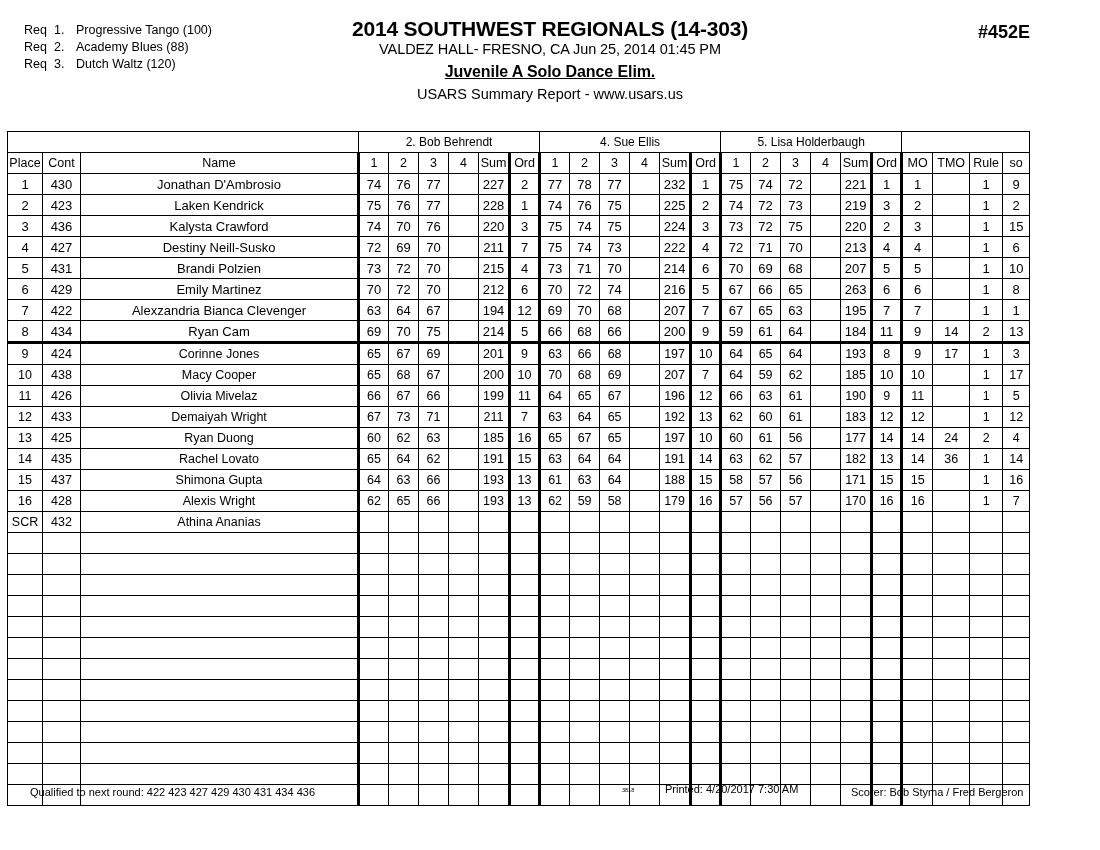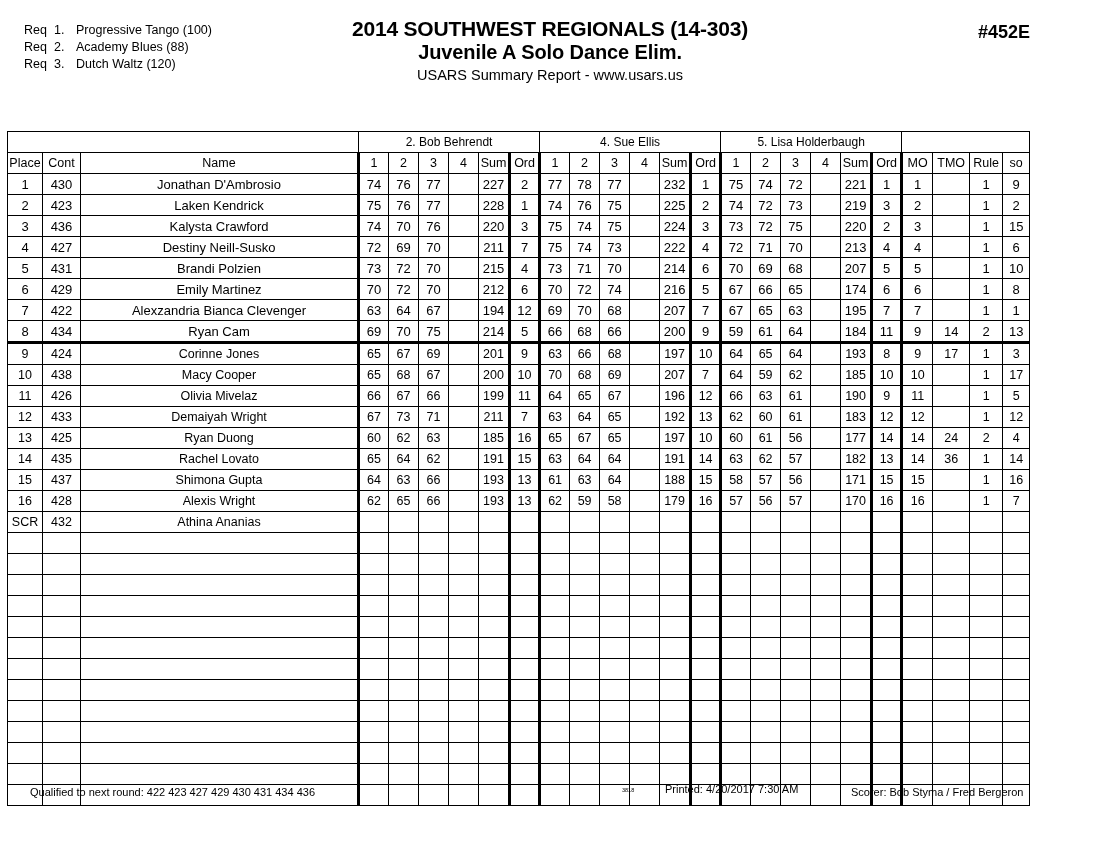--- a/index.html
+++ b/index.html
@@ -43,24 +43,25 @@
     font-weight: bold;
     letter-spacing: -0.2px;
     line-height: 22px;
   }
   #venue-line {
     font-size: 14.5px;
     line-height: 19px;
     letter-spacing: -0.1px;
   }
   #category-title {
-    font-size: 20px;
+    font-size: 16px;
     font-weight: bold;
     line-height: 25px;
     letter-spacing: -0.1px;
+    text-decoration: underline;
   }
   #report-line {
     font-size: 14.5px;
     line-height: 21px;
   }
   #event-code {
     position: absolute;
     right: 70px;
     top: 22px;
     font-size: 18px;
@@ -152,20 +153,21 @@
 <body>
 
 <div id="req-block">
     <div class="req-line"><span class="req-word">Req</span><span class="req-num">1.</span><span>Progressive Tango (100)</span></div>
     <div class="req-line"><span class="req-word">Req</span><span class="req-num">2.</span><span>Academy Blues (88)</span></div>
     <div class="req-line"><span class="req-word">Req</span><span class="req-num">3.</span><span>Dutch Waltz (120)</span></div>
   </div>
 
 <div id="header">
   <div id="event-title">2014 SOUTHWEST REGIONALS (14-303)</div>
+  <div id="venue-line">VALDEZ HALL- FRESNO, CA  Jun 25, 2014  01:45 PM</div>
   <div id="category-title">Juvenile A Solo Dance Elim.</div>
   <div id="report-line">USARS Summary Report - www.usars.us</div>
 </div>
 <div id="event-code">#452E</div>
 
 <table id="results-table">
   <colgroup>
     <col style="width:35px">
       <col style="width:38px">
       <col style="width:278px">
@@ -375,21 +377,21 @@
         <td class="num sep-left">70</td>
         <td class="num">72</td>
         <td class="num">74</td>
         <td class="num"></td>
         <td class="num sep-right">216</td>
         <td class="num ord sep-right">5</td>
         <td class="num sep-left">67</td>
         <td class="num">66</td>
         <td class="num">65</td>
         <td class="num"></td>
-        <td class="num sep-right">174</td>
+        <td class="num sep-right">263</td>
         <td class="num ord sep-right">6</td>
         <td class="num">6</td>
         <td class="num"></td>
         <td class="num">1</td>
         <td class="num">8</td>
       </tr>
       <tr class="bold-row">
         <td class="lbl-left">7</td>
         <td>422</td>
         <td class="lbl-left">Alexzandria Bianca Clevenger</td>

